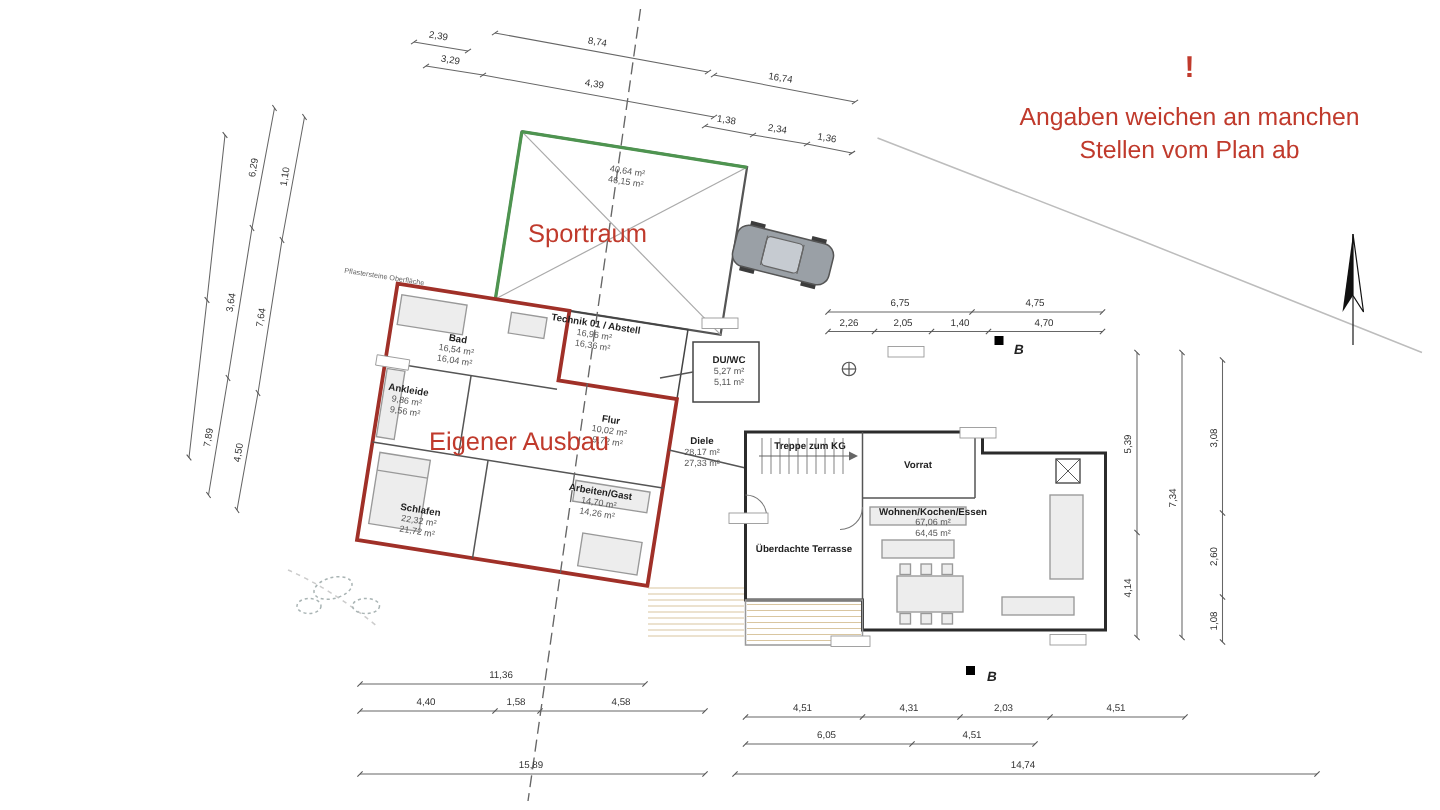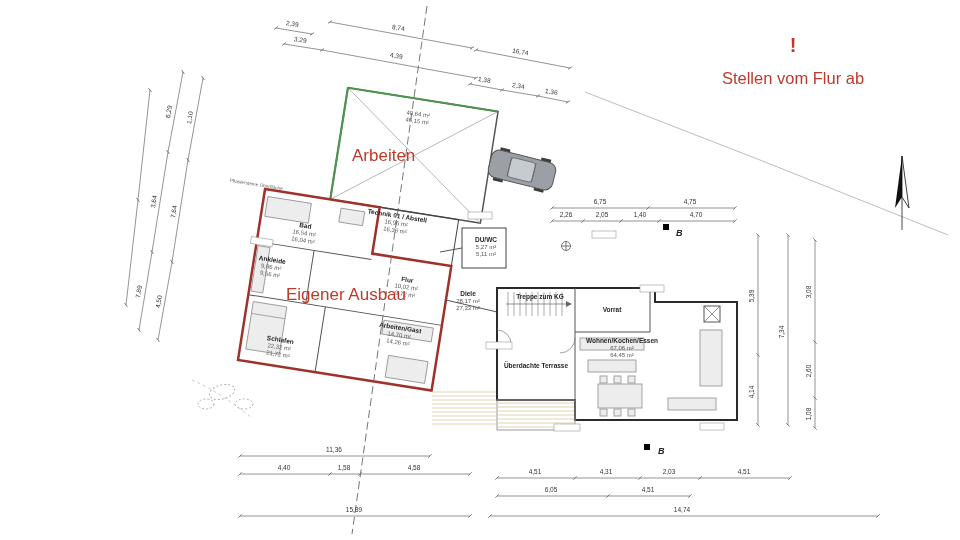--- a/index.html
+++ b/index.html
@@ -261,19 +261,20 @@
         <text x="648" y="492" class="dim" transform="rotate(0 648 492)">4,51</text>
       </g>
   <g id="notes-layer">
         <text x="256" y="186" class="note" transform="rotate(9 256 186)">Pflastersteine Oberfläche</text>
       </g>
 </svg>
 
 
 <div class="overlay" id="warn">
   <div class="bang">!</div>
-  <div class="line">Stellen vom Flur ab</div>
+  <div class="line">Angaben weichen an manchen</div>
+  <div class="line">Stellen vom Plan ab</div>
 </div>
-<div class="overlay" id="sport-label">Arbeiten</div>
+<div class="overlay" id="sport-label">Sportraum</div>
 <div class="overlay" id="ausbau-label">
   <div>Eigener Ausbau</div>
 </div>
 </div>
 
 </body></html>

